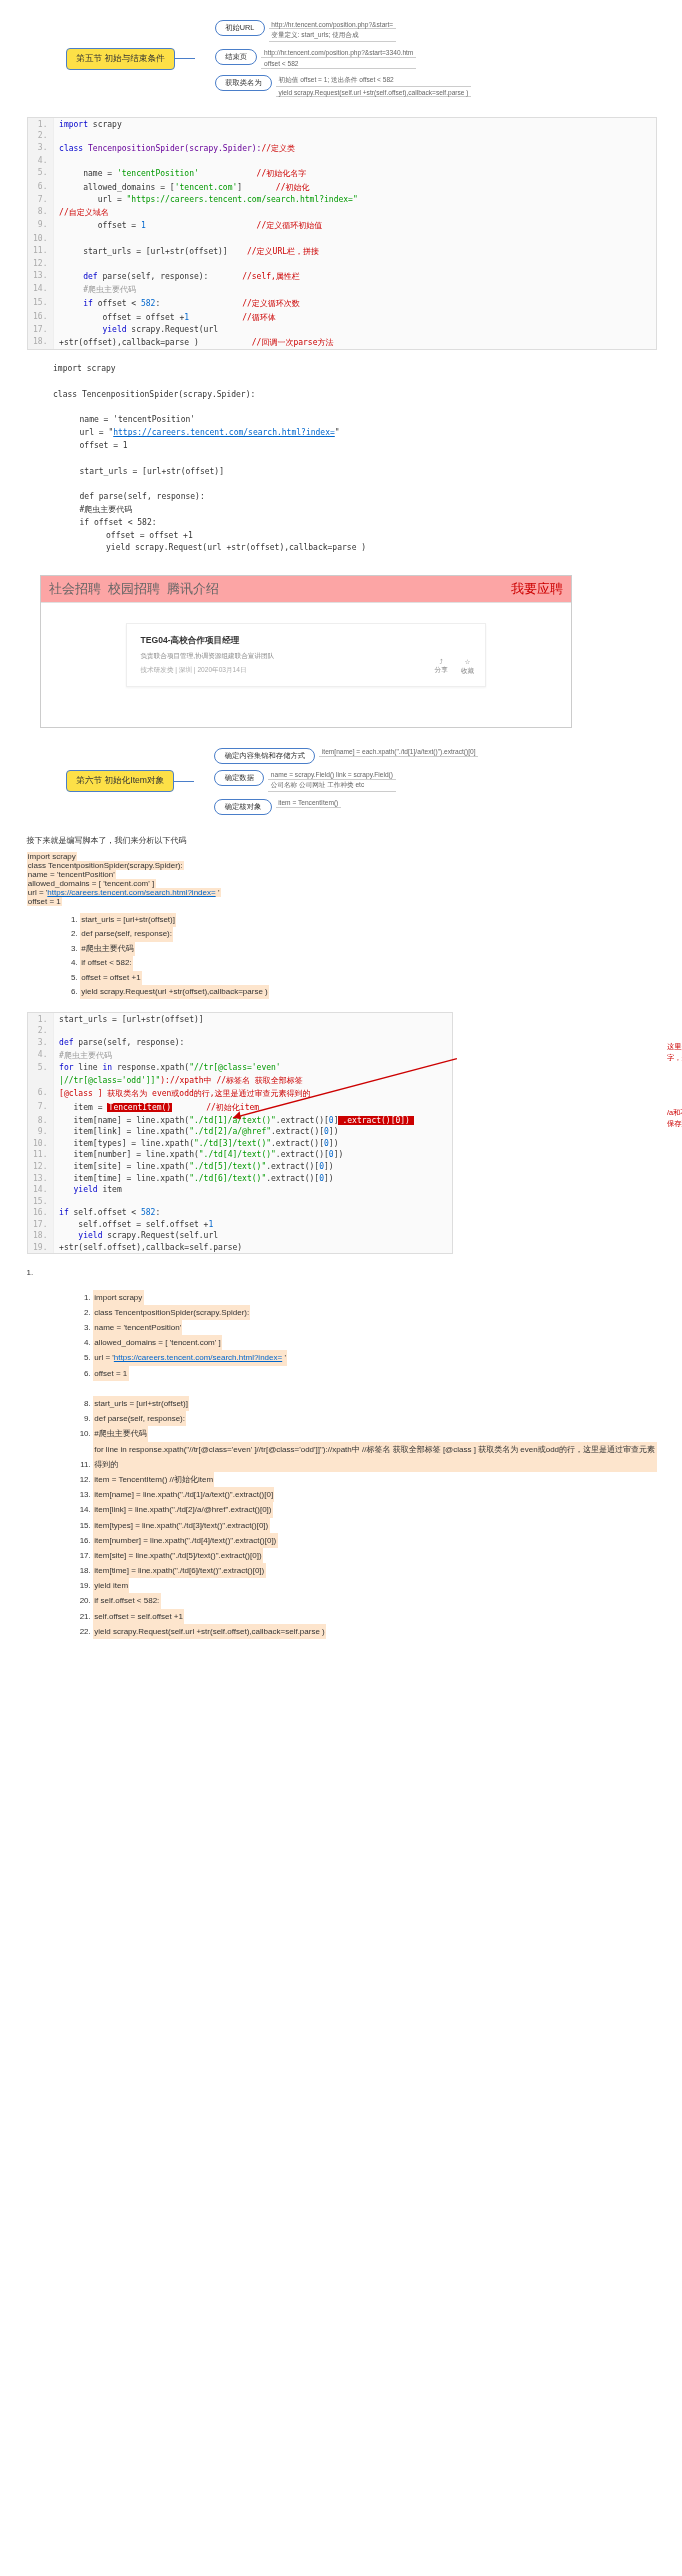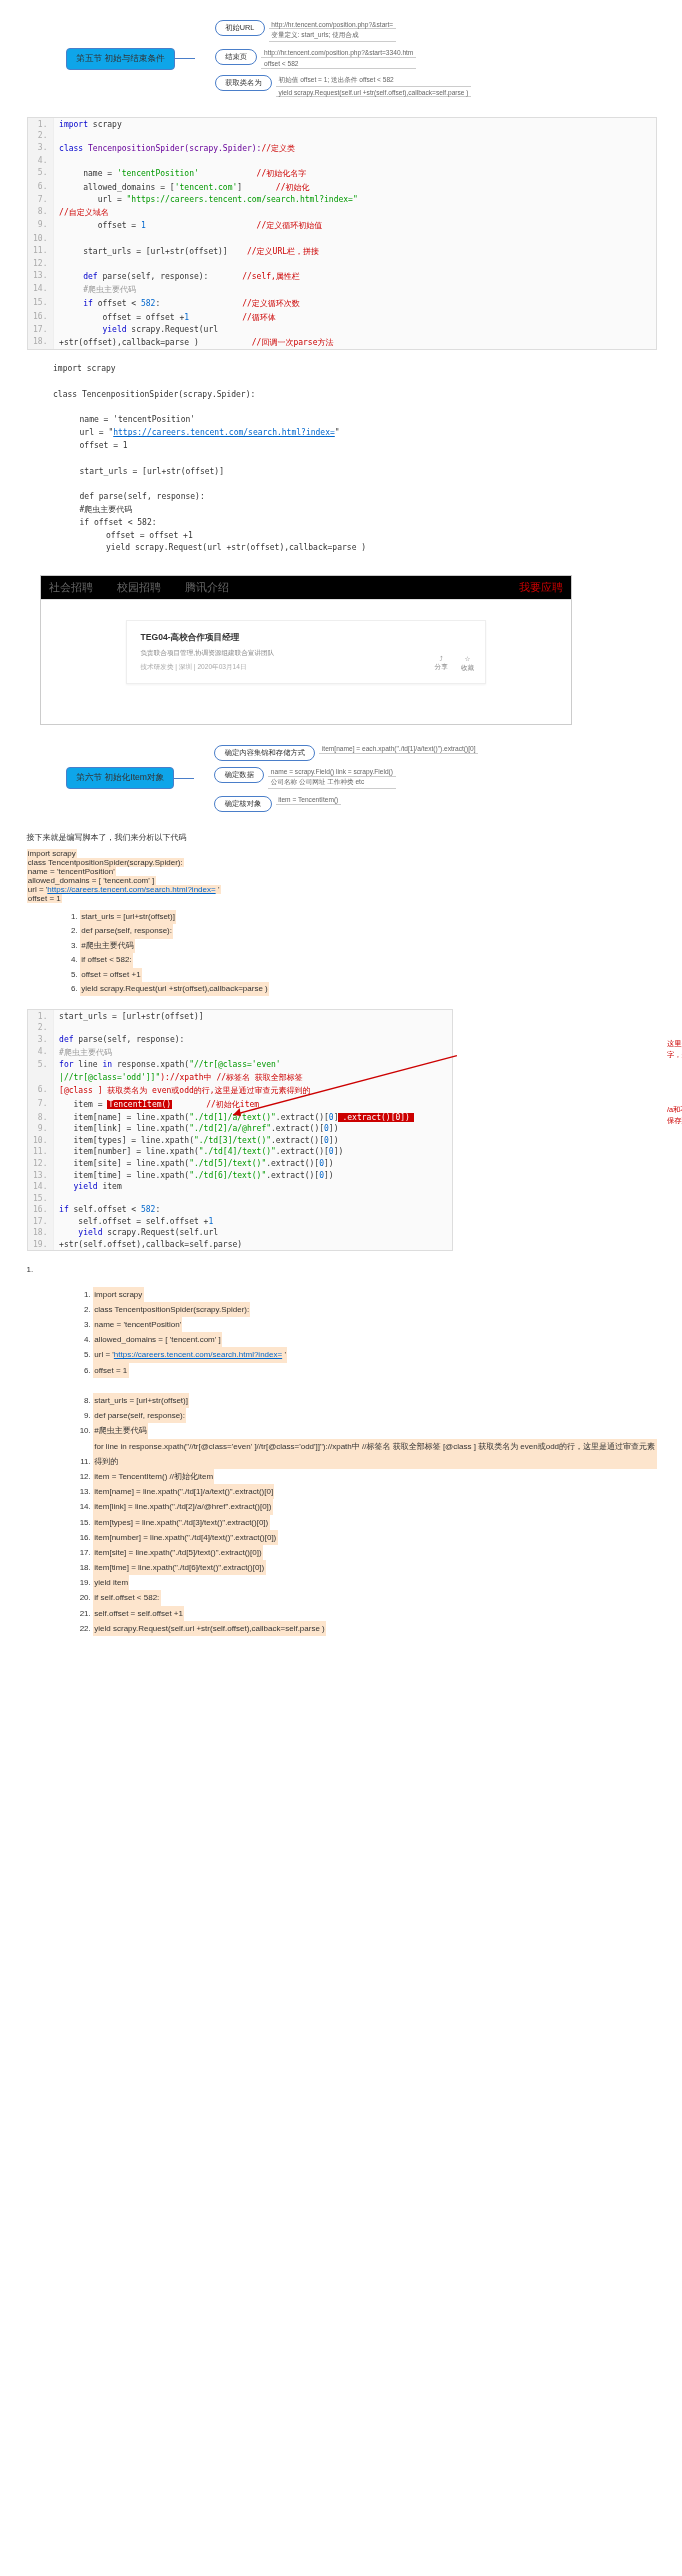--- a/index.html
+++ b/index.html
@@ -1,17 +1,17 @@
 <!DOCTYPE html>
 <html style="font-size:10.6px"><head>
 <meta charset="utf-8">
 <style>
 body { font-family: "Microsoft YaHei", Arial, sans-serif; background: #fff; width: 683px; margin: 0; padding: 0; font-size: 8.6px; color: #333; }
 .mindmap { display: flex; align-items: center; margin: 20px 0 20px 66px; }
-.mm-root { border: 1.3px solid #4a7ec9; border-radius: 4px; padding: 4px 9.3px; background: #0ea5e9; font-size: 8.6px; }
+.mm-root { border: 1.3px solid #4a7ec9; border-radius: 4px; padding: 4px 9.3px; background: #fde047; font-size: 8.6px; }
 .mm-branch { display: flex; flex-direction: column; margin-left: 20px; gap: 6.6px; }
 .mm-item { display: flex; align-items: flex-start; }
 .mm-node { border: 0.7px solid #4a7ec9; border-radius: 9.3px; padding: 2px 9.3px; font-size: 7.3px; background: #fff; position: relative; }
 .mm-line { width: 20px; height: 0.7px; background: #4a7ec9; }
 .mm-sub { display: flex; flex-direction: column; font-size: 6.6px; color: #666; margin-left: 4px; gap: 1.3px; }
 .mm-sub div { border-bottom: 0.7px solid #ccc; padding: 0.7px 2.6px; }
 .code-box { border: 0.7px solid #ddd; background: #fafafa; margin: 13.2px 26.5px; font-family: Consolas, monospace; font-size: 8px; }
 .code-line { display: flex; border-bottom: 0; }
 .line-no { width: 20px; text-align: right; padding: 1.3px 5.3px 1.3px 0; color: #aaa; background: #f3f3f3; border-right: 0.7px solid #eee; user-select: none; flex-shrink: 0; }
 .line-content { padding: 1.3px 5.3px; white-space: pre; flex: 1; }
@@ -19,21 +19,21 @@
 .cls { color: #660099; }
 .str { color: #009900; }
 .cmt { color: #999; }
 .red-cmt { color: #cc0000; }
 .num { color: #0066cc; }
 .plain-code { font-family: Consolas, monospace; font-size: 8px; margin: 6.6px 26.5px 6.6px 53px; line-height: 1.6; }
 .indent { margin-left: 26.5px; }
 a.codelink { color: #0066cc; text-decoration: underline; }
 .browser-shot { margin: 20px 40px; border: 0.7px solid #ccc; width: 530px; }
 .bs-top { background: #1f2845; height: 18.5px; display: flex; align-items: center; padding: 0 6.6px; color: #ccc; font-size: 7.3px; gap: 6.6px; }
-.bs-sub { background: #000000; border-bottom: 0.7px solid #e0e0e0; padding: 4px 8px; font-size: 11px; color: #666; display: flex; gap: 24px; }
+.bs-sub { background: #fca5a5; border-bottom: 0.7px solid #e0e0e0; padding: 4px 8px; font-size: 13px; color: #666; display: flex; gap: 7px; }
 .bs-search { background: #f5f5f5; margin: 6.6px; padding: 5.3px 8px; border-radius: 2px; font-size: 7.3px; color: #999; }
 .bs-body { padding: 20px 26.5px 40px; }
 .bs-card { background: #fff; border: 0.7px solid #eee; padding: 10.6px 13.2px; width: 331px; margin: 0 auto; position: relative; box-shadow: 0 0.7px 2px rgba(0,0,0,0.05); }
 .bs-card-title { font-size: 8.6px; font-weight: bold; margin-bottom: 4px; }
 .bs-card-desc { font-size: 6.6px; color: #888; line-height: 1.5; }
 .bs-card-meta { font-size: 6.6px; color: #aaa; margin-top: 5.3px; }
 .bs-icons { position: absolute; right: 10.6px; bottom: 9.3px; display: flex; gap: 13.2px; font-size: 6.6px; color: #888; }
 .bs-icons span { display: flex; flex-direction: column; align-items: center; gap: 1.3px; }
 .hl { background: #fde5cd; padding: 0 1.3px; }
 ol.steps { margin: 6.6px 26.5px 6.6px 40px; font-size: 8px; line-height: 1.8; }

